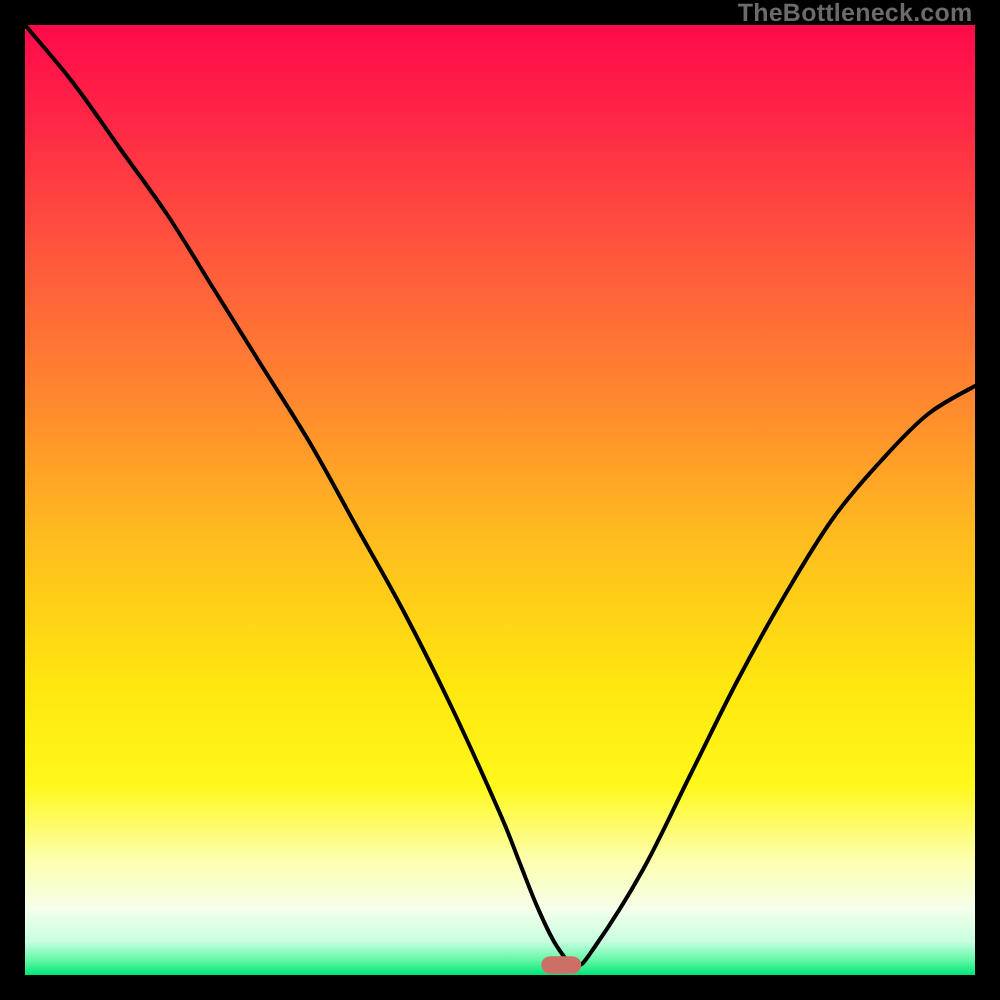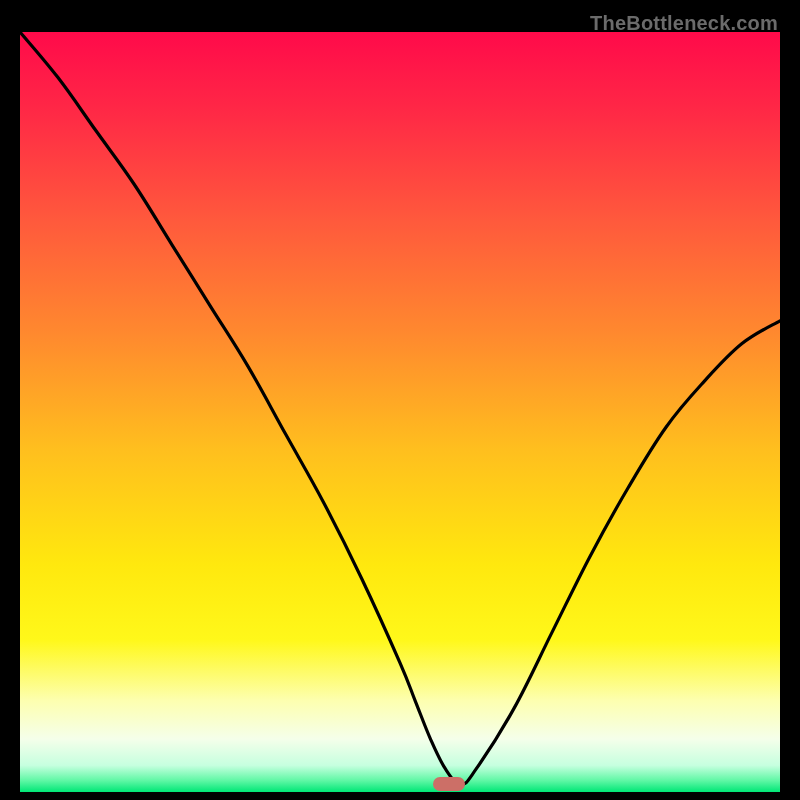--- a/index.html
+++ b/index.html
@@ -1,19 +1,19 @@
 <!DOCTYPE html>
 <html><head>
 <meta charset="utf-8">
 <style>
   * { margin: 0; padding: 0; box-sizing: border-box; }
   html, body { width: 800px; height: 800px; background: #000; overflow: hidden; }
   .frame {
     position: absolute;
-    top: 12px; left: 0;
+    top: 0; left: 0;
     width: 800px; height: 676px;
     background: #000;
     padding-left: 16px;
   }
   .plot-area {
     position: absolute;
     left: 20px;
     top: 20px;
     width: 760px;
     height: 760px;

